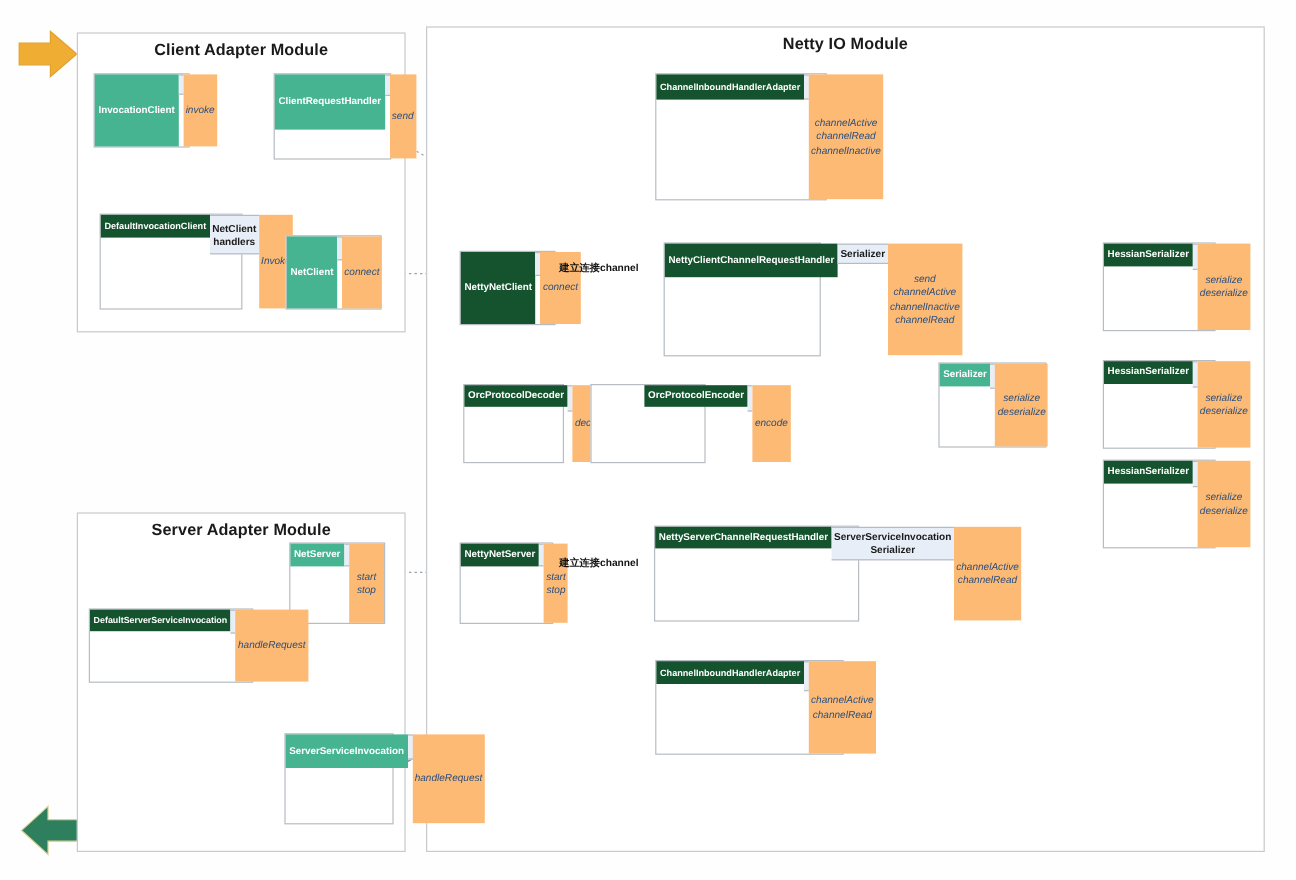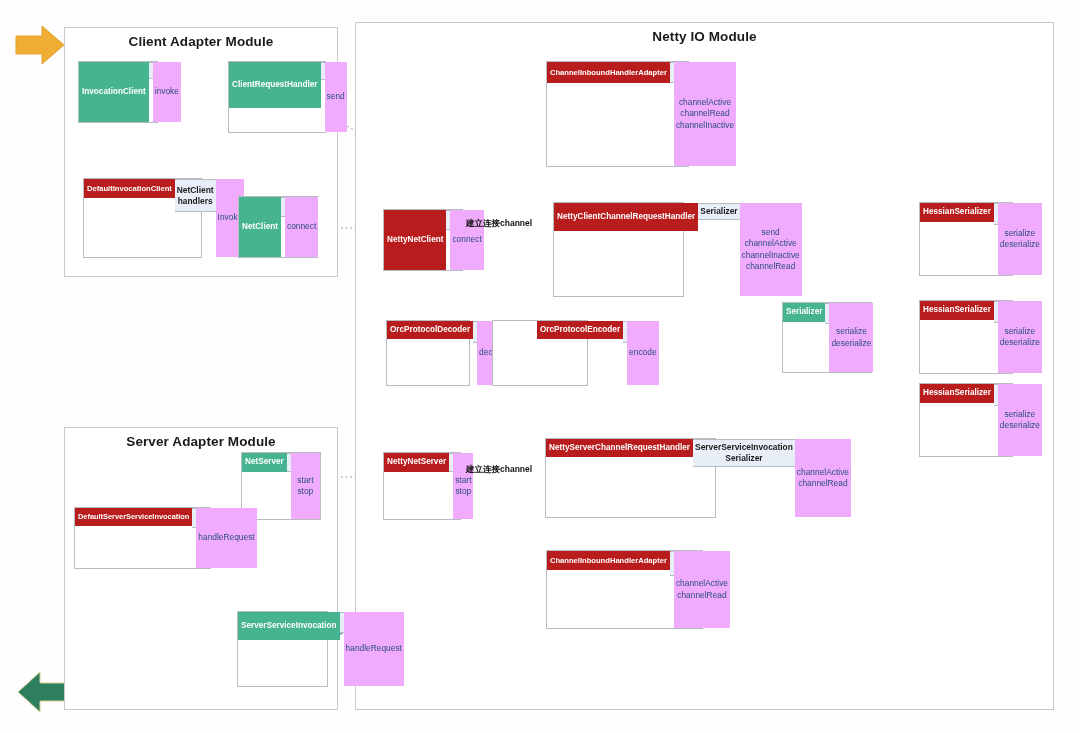--- a/index.html
+++ b/index.html
@@ -46,50 +46,51 @@
     justify-content:center;
     text-align:center;
     color:#ffffff;
     font-size:8.2px;
     font-weight:bold;
     line-height:1.25;
     padding:2px 3px;
     white-space:pre-line;
   }
   .uml.green .hdr{background:#46b491;}
-  .uml.blue  .hdr{background:#b91c1c;}
+  .uml.blue  .hdr{background:#14532d;}
   .uml .attrs{
     box-sizing:border-box;
     background:#e8eef7;
     border-top:1px solid #b6bcc2;
     border-bottom:1px solid #b6bcc2;
     display:flex;
     align-items:center;
     justify-content:center;
     text-align:center;
     font-size:8.4px;
     font-weight:bold;
     color:#1b1b1b;
     line-height:1.3;
     white-space:pre-line;
     padding:1px 2px;
   }
   .uml .ops{
     box-sizing:border-box;
     flex:1;
-    background:#f0abfc;
+    background:#fdba74;
     display:flex;
     align-items:center;
     justify-content:center;
     text-align:center;
     font-size:8.4px;
     color:#2b4f7e;
     line-height:1.35;
     white-space:pre-line;
     padding:2px;
+    font-style:italic;
   }
   
   .edge-label{
     position:absolute;
     font-size:8.5px;
     font-weight:bold;
     color:#111;
     white-space:nowrap;
   }
   

